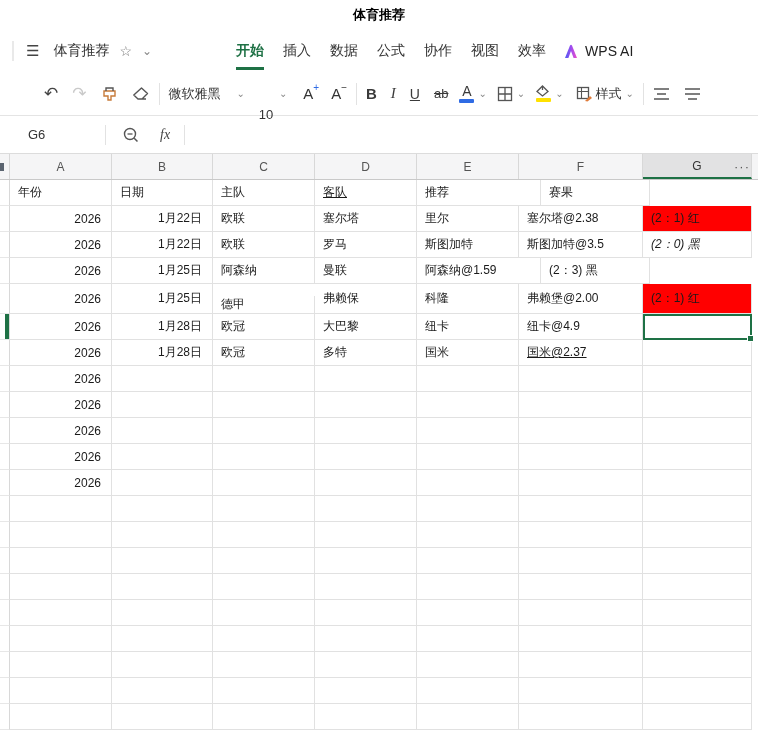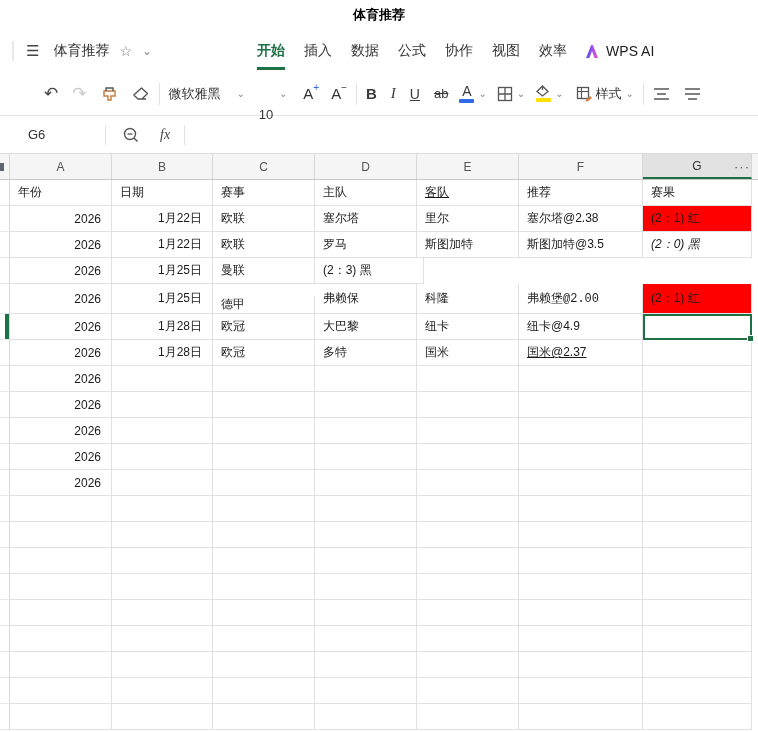--- a/index.html
+++ b/index.html
@@ -10,21 +10,21 @@
   .titlebar { height:30px; display:flex; align-items:center; justify-content:center;
               font-size:13px; font-weight:600; color:#000; }
 
   
   .menubar { height:42px; display:flex; align-items:center; padding:0 12px; position:relative; }
   .edge-div { width:2px; height:20px; background:#e9e9e9; margin-right:12px; }
   .hamburger { font-size:15px; color:#444; margin-right:14px; cursor:pointer; }
   .doc-title { font-size:14px; color:#333; margin-right:10px; }
   .star { font-size:14px; color:#777; margin-right:10px; cursor:pointer; }
   .chev { font-size:12px; color:#888; cursor:pointer; }
-  .tabs { display:flex; gap:19px; margin-left:105px; align-items:center; }
+  .tabs { display:flex; gap:19px; margin-left:84px; align-items:center; }
   .tab { font-size:14px; color:#333; cursor:pointer; padding:9px 0 7px; border-bottom:3px solid transparent; }
   .tab.active { color:#1e7145; font-weight:600; border-bottom-color:#1e7145; }
   .wps-ai { display:flex; align-items:center; gap:6px; margin-left:17px; font-size:14px; color:#222; cursor:pointer; }
 
   
   .toolbar { height:44px; display:flex; align-items:center; padding-left:44px;
              border-bottom:1px solid #e4e4e4; }
   .tbtn { display:flex; align-items:center; color:#3a3a3a; cursor:pointer; }
   .gap10 { margin-right:14px; } .gap8 { margin-right:11px; }
   .tdiv { width:1px; height:22px; background:#e2e2e2; margin:0 9px; }
@@ -217,21 +217,20 @@
       <div class="hcell" style="width: 102px;">C</div>
       <div class="hcell" style="width: 102px;">D</div>
       <div class="hcell" style="width: 102px;">E</div>
       <div class="hcell" style="width: 124px;">F</div>
       <div class="hcell sel" style="width: 109px;">G</div>
     </div>
   <div class="srow" style="height: 26px;">
       <div class="stub" style="width: 10px;"></div>
       <div class="scell" style="width: 102px;">年份</div>
       <div class="scell" style="width: 101px;">日期</div>
-      <div class="scell" style="width: 102px;">赛事</div>
       <div class="scell" style="width: 102px;">主队</div>
       <div class="scell" style="width: 102px; text-decoration: underline;">客队</div>
       <div class="scell" style="width: 124px;">推荐</div>
       <div class="scell" style="width: 109px;">赛果</div>
     </div>
     <div class="srow" style="height: 26px;">
       <div class="stub" style="width: 10px;"></div>
       <div class="scell r" style="width: 102px;">2026</div>
       <div class="scell r" style="width: 101px;">1月22日</div>
       <div class="scell" style="width: 102px;">欧联</div>
@@ -247,31 +246,33 @@
       <div class="scell" style="width: 102px;">欧联</div>
       <div class="scell" style="width: 102px;">罗马</div>
       <div class="scell" style="width: 102px;">斯图加特</div>
       <div class="scell" style="width: 124px;">斯图加特@3.5</div>
       <div class="scell" style="width: 109px; font-style: italic;">(2：0) 黑</div>
     </div>
     <div class="srow" style="height: 26px;">
       <div class="stub" style="width: 10px;"></div>
       <div class="scell r" style="width: 102px;">2026</div>
       <div class="scell r" style="width: 101px;">1月25日</div>
+      <div class="scell" style="width: 102px;">阿森纳</div>
       <div class="scell" style="width: 102px;">曼联</div>
+      <div class="scell" style="width: 124px;">阿森纳@1.59</div>
       <div class="scell" style="width: 109px;">(2：3) 黑</div>
     </div>
     <div class="srow" style="height: 30px;">
       <div class="stub" style="width: 10px;"></div>
       <div class="scell r" style="width: 102px;">2026</div>
       <div class="scell r" style="width: 101px;">1月25日</div>
       <div class="scell" style="width: 102px; margin-top: 12px;">德甲</div>
       <div class="scell" style="width: 102px;">弗赖保</div>
       <div class="scell" style="width: 102px;">科隆</div>
-      <div class="scell" style="width: 124px; font-family: Liberation Mono, monospace;">弗赖堡@2.00</div>
+      <div class="scell" style="width: 124px;">弗赖堡@2.00</div>
       <div class="scell red" style="width: 109px;">(2：1) 红</div>
     </div>
     <div class="srow" style="height: 26px;">
       <div class="stub" style="width: 10px;">
         <div class="rowsel-bar"></div>
       </div>
       <div class="scell r" style="width: 102px;">2026</div>
       <div class="scell r" style="width: 101px;">1月28日</div>
       <div class="scell" style="width: 102px;">欧冠</div>
       <div class="scell" style="width: 102px;">大巴黎</div>

